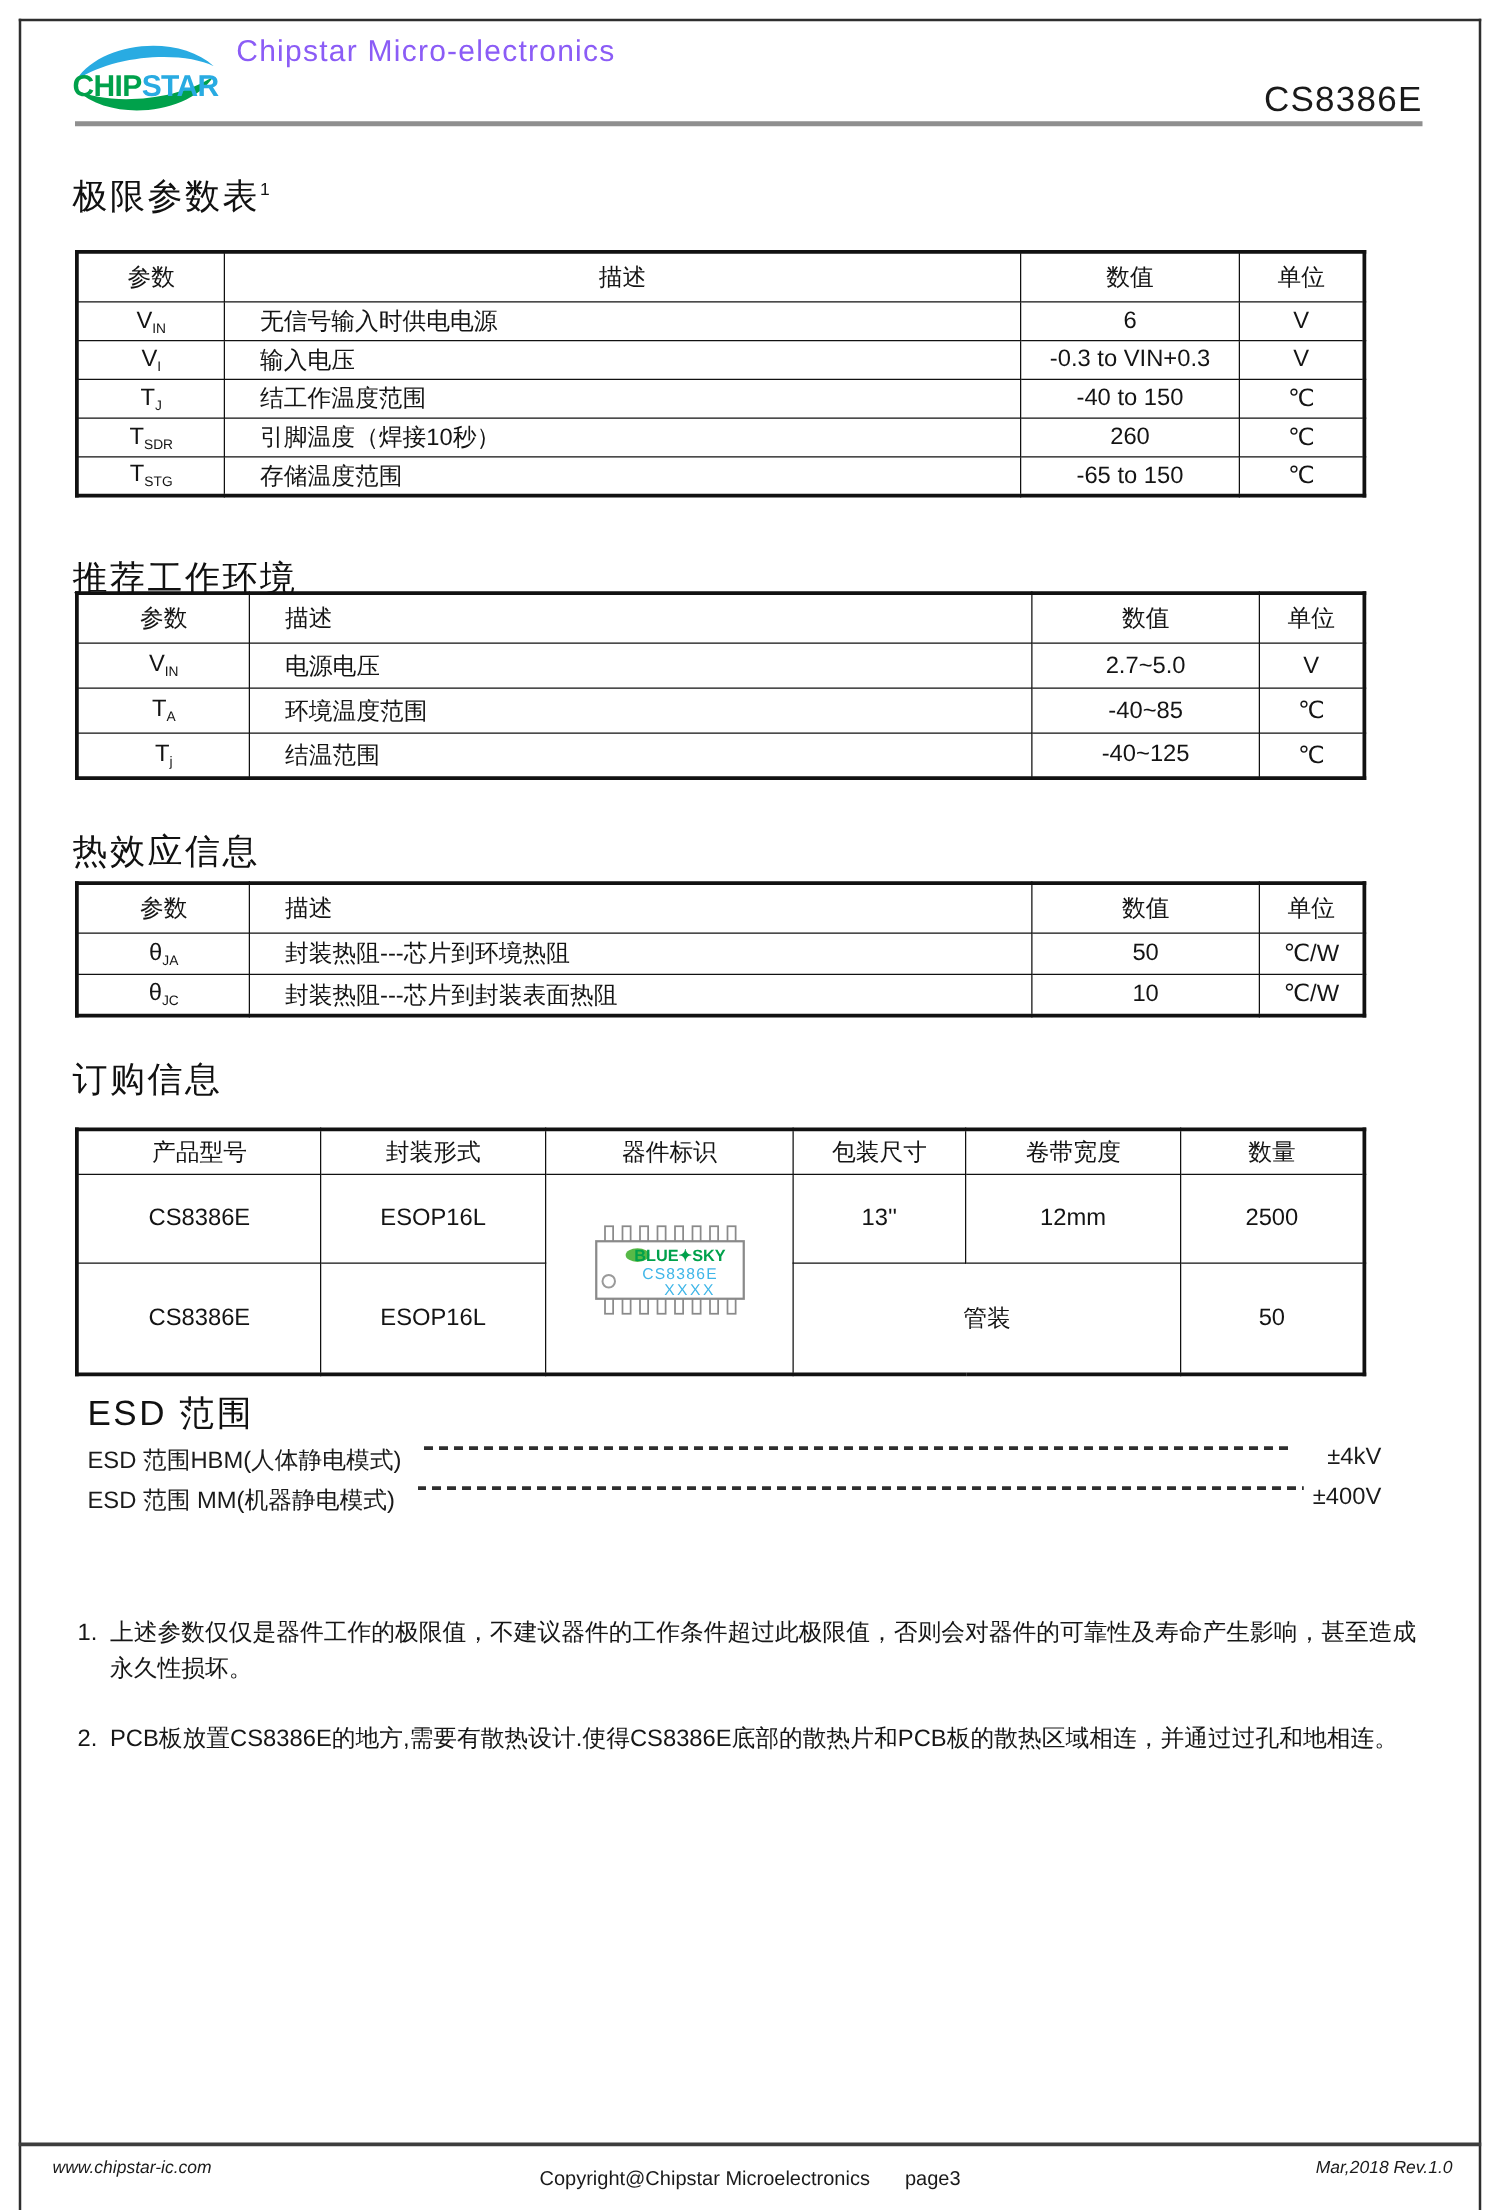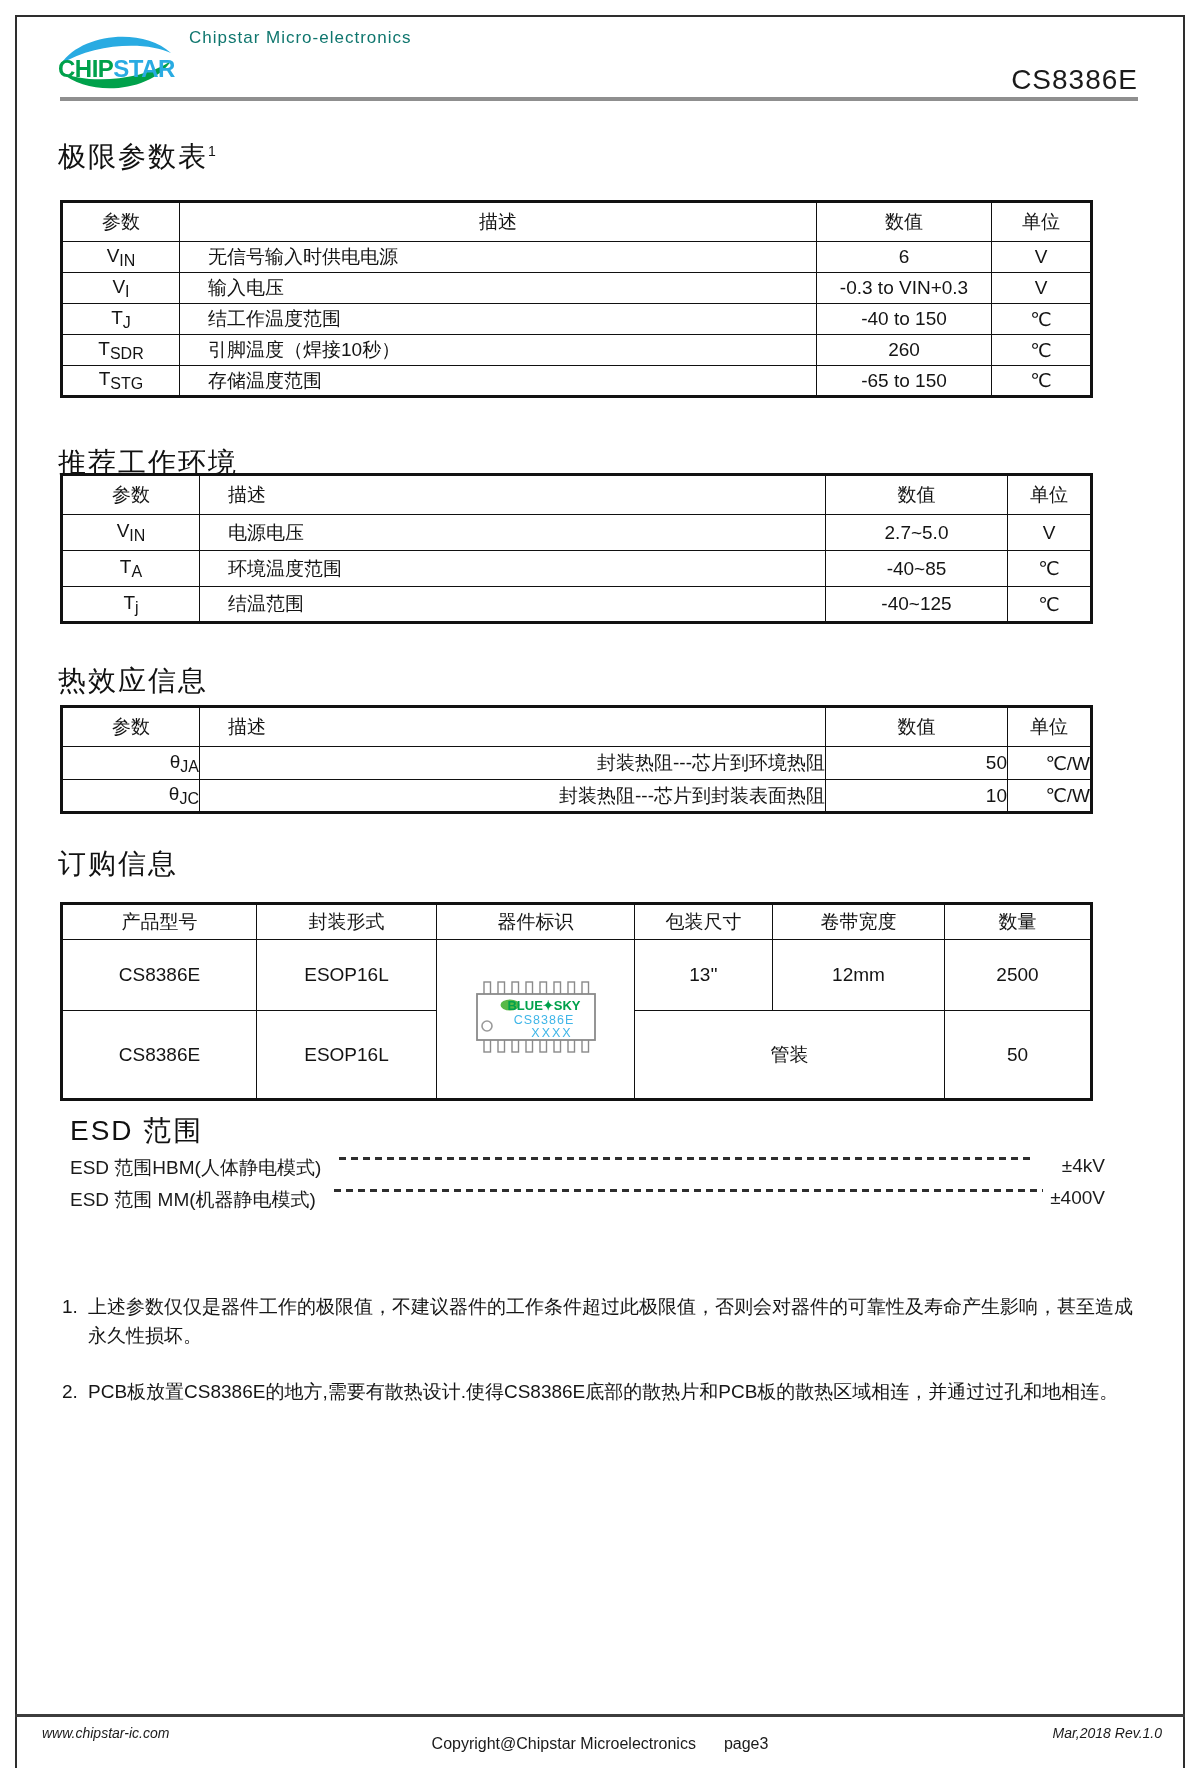--- a/index.html
+++ b/index.html
@@ -6,45 +6,45 @@
   html,body { background:#e8e8e8; }
   body { font-family:"Liberation Sans","DejaVu Sans",sans-serif; color:#1a1a1a; }
   .page { position:relative; width:1200px; height:1768px; background:#fff; margin:0 auto; overflow:hidden; }
   .frame { position:absolute; left:15px; top:15px; right:15px; bottom:0; border:2px solid #2e2e2e; border-bottom:none; }
 
   
   .header { position:absolute; left:55px; top:26px; width:1083px; display:flex; align-items:flex-start; }
   .logo { width:122px; height:72px; flex:0 0 auto; }
   .company { margin-left:12px; }
   .company-cn { font-size:25px; font-weight:600; letter-spacing:3px; color:#161616; line-height:1.25; }
-  .company-en { font-size:17px; color:#0f766e; letter-spacing:1px; margin-top:2px; }
+  .company-en { font-size:24px; color:#8b5cf6; letter-spacing:1px; margin-top:2px; }
   .part-number { margin-left:auto; align-self:flex-end; font-size:28px; color:#1a1a1a; letter-spacing:1px; padding-bottom:2px; }
   .gray-rule { position:absolute; left:60px; top:97px; width:1078px; height:4px; background:#8f8f8f; }
 
   
   .sec-title { position:absolute; left:58px; font-size:28px; font-weight:500; color:#111; letter-spacing:2px; }
   .sec-title sup { font-size:14px; font-weight:400; }
 
   
   table { border-collapse:collapse; table-layout:fixed; position:absolute; left:60px; width:1030px; font-size:19px; color:#141414; }
   table { border:3px solid #111; }
   th,td { border:1.7px solid #111; text-align:center; vertical-align:middle; font-weight:normal; padding:0; }
   th { font-size:19px; }
   .desc-l { text-align:left; padding-left:28px; }
-  sub.sb { font-size:16px; vertical-align:-4px; letter-spacing:0; }
+  sub.sb { font-size:11px; vertical-align:-4px; letter-spacing:0; }
 
   #tbl-limits   { top:200px; }
   #tbl-limits th { height:40px; }
   #tbl-limits td { height:31px; }
   #tbl-recom    { top:473px; }
   #tbl-recom th { height:40px; }
   #tbl-recom td { height:36px; }
   #tbl-thermal  { top:705px; }
   #tbl-thermal th { height:40px; }
-  #tbl-thermal td { height:33px;text-align:right; }
+  #tbl-thermal td { height:33px; }
   #tbl-order    { top:902px;padding-left:26px; }
   #tbl-order th { height:36px; }
   .ord-r1 td { height:71px; }
   .ord-r2 td { height:89px; }
 
   
   .esd-block { position:absolute; left:70px; top:1155px; width:1035px; font-size:19px; }
   .esd-line { display:flex; height:32px; }
   .esd-label { white-space:nowrap; }
   .esd-leader { flex:1; height:3px; margin:2px 10px 0 18px;

